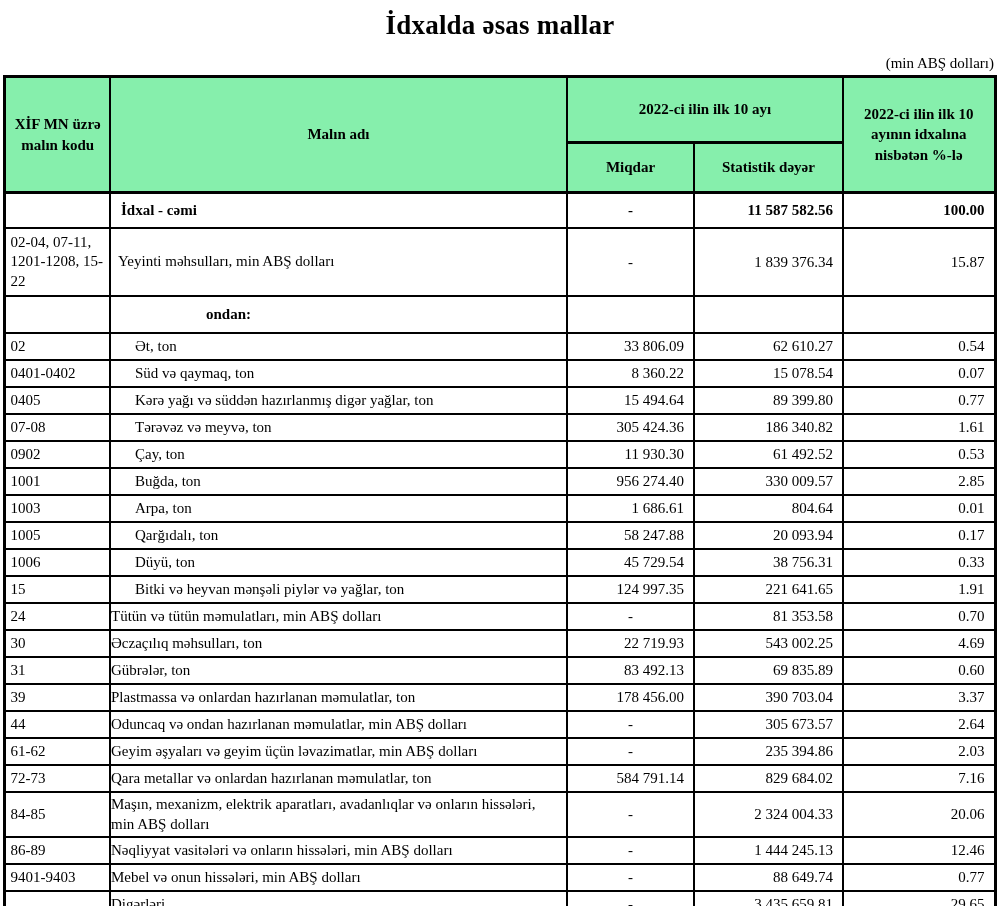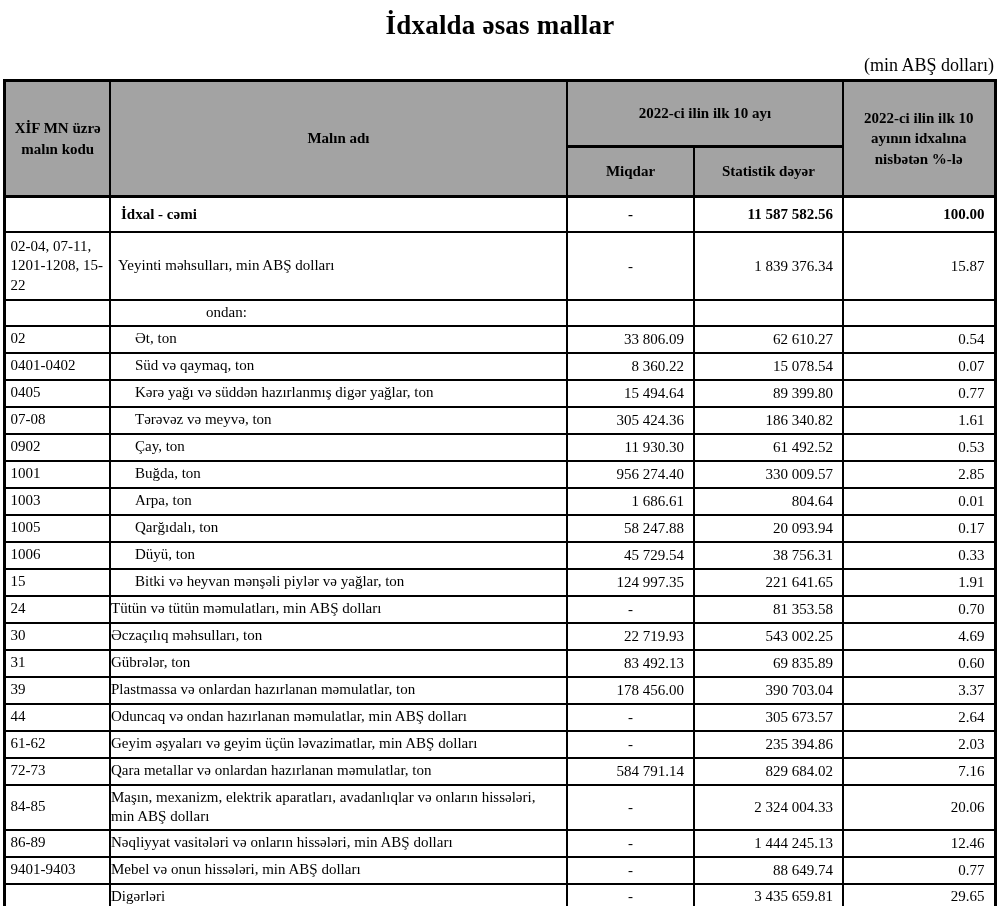--- a/index.html
+++ b/index.html
@@ -20,21 +20,21 @@
   .doc-title {
     margin: 0;
     padding-top: 10px;
     text-align: center;
     font-size: 27px;
     font-weight: bold;
     letter-spacing: 0.2px;
   }
   .unit-note {
     text-align: right;
-    font-size: 18px;
+    font-size: 15px;
     margin: 14px 6px 3px 0;
   }
   table.main-table {
     border-collapse: collapse;
     table-layout: fixed;
     width: 990px;
     margin: 0 auto;
     border: 3px solid #000;
   }
   col.c-code { width: 105px; }
@@ -44,42 +44,42 @@
   col.c-pct  { width: 152px; }
 
   th, td {
     border: 2px solid #000;
     font-size: 15px;
     vertical-align: middle;
     padding: 2px 6px;
     overflow: hidden;
   }
   thead th {
-    background: #a3a3a3;
+    background: #86efac;
     font-weight: bold;
     text-align: center;
     line-height: 1.35;
   }
   thead tr.hdr-top { height: 66px; }
   thead tr.hdr-sub { height: 50px; }
   thead th { border-bottom: 3px solid #000; }
 
   tbody tr { height: 27px; }
   tbody tr:first-child td { border-top: 3px solid #c4b5fd; }
 
   td.cell-code { text-align: left; padding-left: 4px; line-height: 1.3; }
   td.cell-name { text-align: left; line-height: 1.3; }
   td.cell-qty, td.cell-stat, td.cell-pct { text-align: right; padding-right: 9px; }
   td.dash { text-align: center; padding-right: 6px; }
 
   tr.row-total td { font-weight: bold; height: 29px; }
   tr.row-total td.cell-name { padding-left: 10px; }
   tr.row-group { height: 68px; }
   tr.row-group td.cell-name { padding-left: 7px; }
-  tr.row-ondan { height: 25px; }
+  tr.row-ondan { height: 37px; font-weight: bold; }
   tr.row-ondan td.cell-name { padding-left: 95px; }
   tr.row-sub td.cell-name { padding-left: 24px; }
   tr.row-main td.cell-name { padding-left: 0; margin-top: 20px; }
 </style>
 </head>
 <body>
 
 <div class="page">
   <h1 class="doc-title">İdxalda əsas mallar</h1>
   <div class="unit-note">(min ABŞ dolları)</div>

